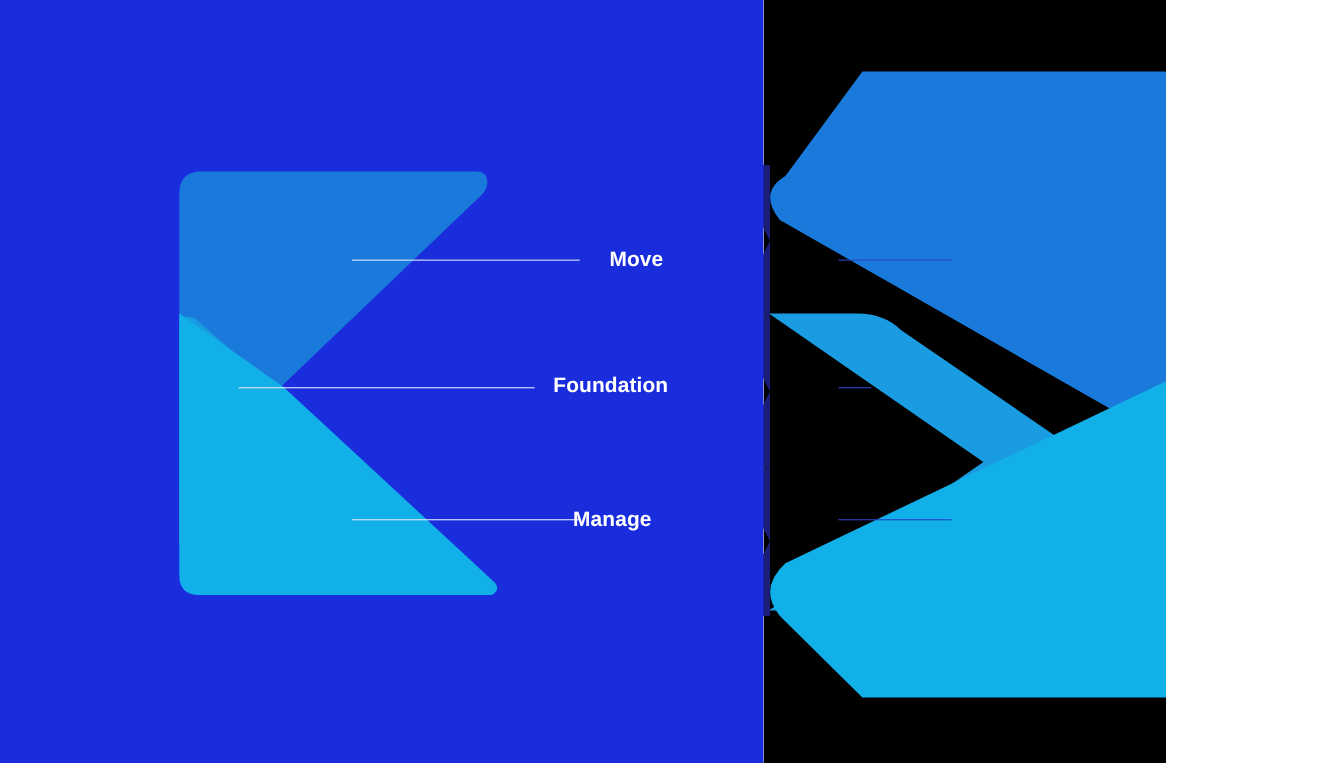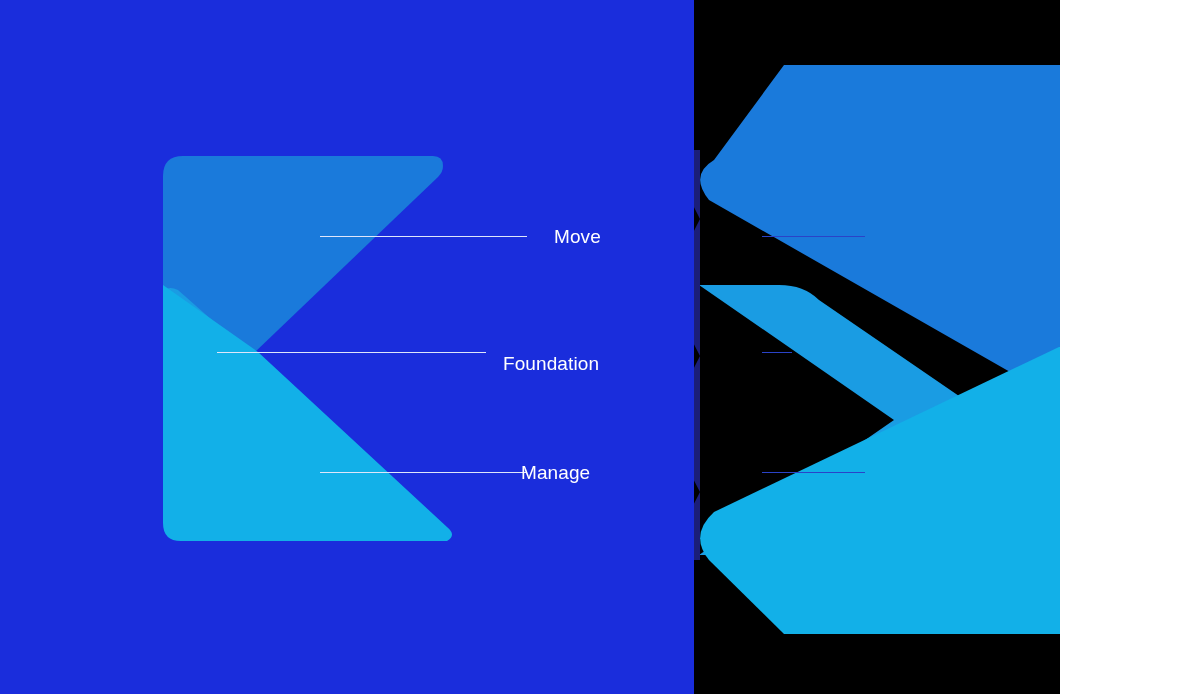--- a/index.html
+++ b/index.html
@@ -23,21 +23,21 @@
   svg.logo{display:block;}
 
   
   .leader{
     position:absolute;height:1px;background:#dfe6fb;
   }
   .label{
     position:absolute;
     color:#ffffff;
     font-size:19px;
-    font-weight:400;
+    font-weight:700;
     letter-spacing:.1px;
     white-space:nowrap;
     line-height:1;
   }
   .leader-dark{
     position:absolute;height:1px;background:#2a43c8;
   }
 </style>
 </head>
 <body>
@@ -92,21 +92,21 @@
 
       <path d="M 163,285 L 258,352 L 447,527 Q 457,535 447,541
                L 181,541 Q 163,541 163,523 Z" fill="#12B0E8"></path>
     </svg>
 
     <div class="leader" style="left:320px;top:236px;width:207px;"></div>
     <div class="leader" style="left:217px;top:352px;width:269px;"></div>
     <div class="leader" style="left:320px;top:472px;width:207px;"></div>
 
     <div class="label" style="left:554px;top:227px;">Move</div>
-    <div class="label" style="left:503px;top:354px;">Foundation</div>
+    <div class="label" style="left:503px;top:341px;">Foundation</div>
     <div class="label" style="left:521px;top:463px;">Manage</div>
   </div>
 
   <div class="leader-dark" style="left:762px;top:236px;width:103px;"></div>
   <div class="leader-dark" style="left:762px;top:352px;width:30px;"></div>
   <div class="leader-dark" style="left:762px;top:472px;width:103px;"></div>
 
 </div>
 
 </body></html>

